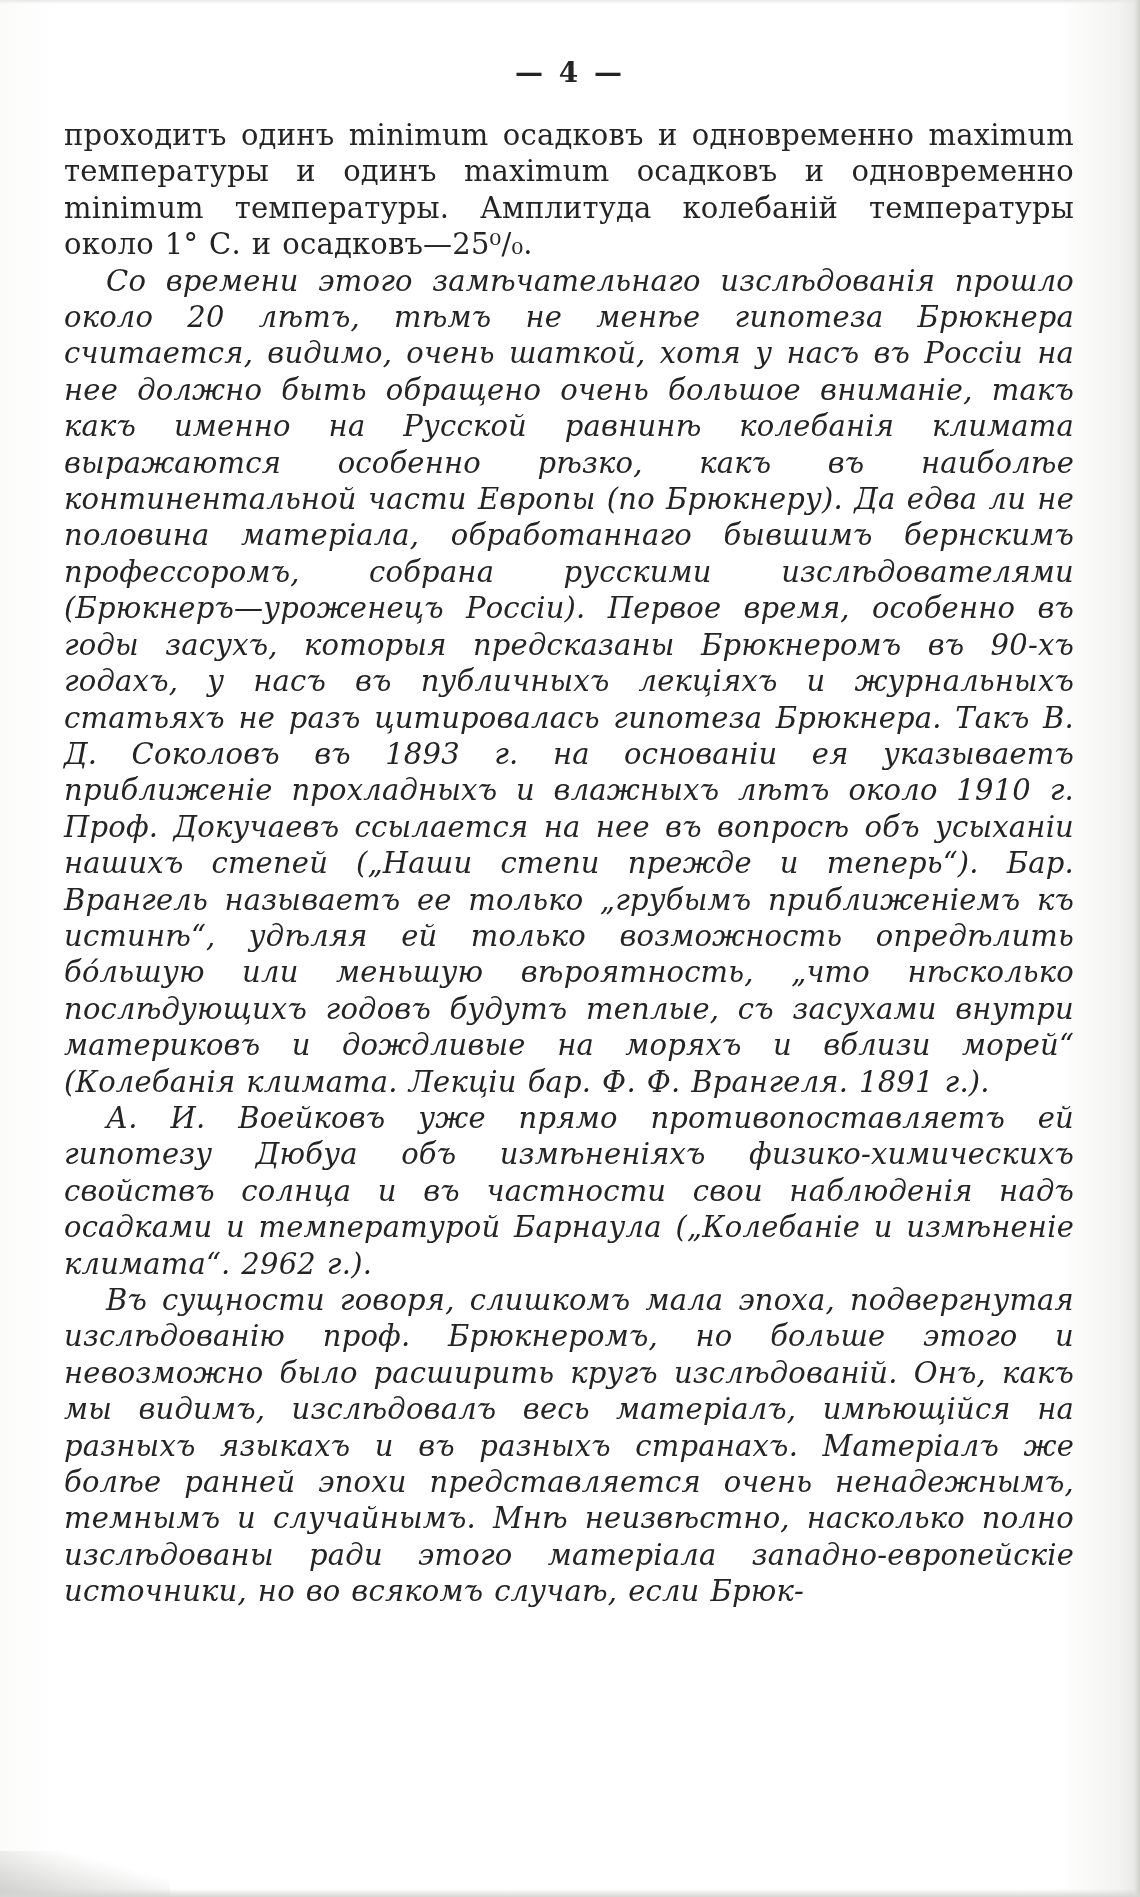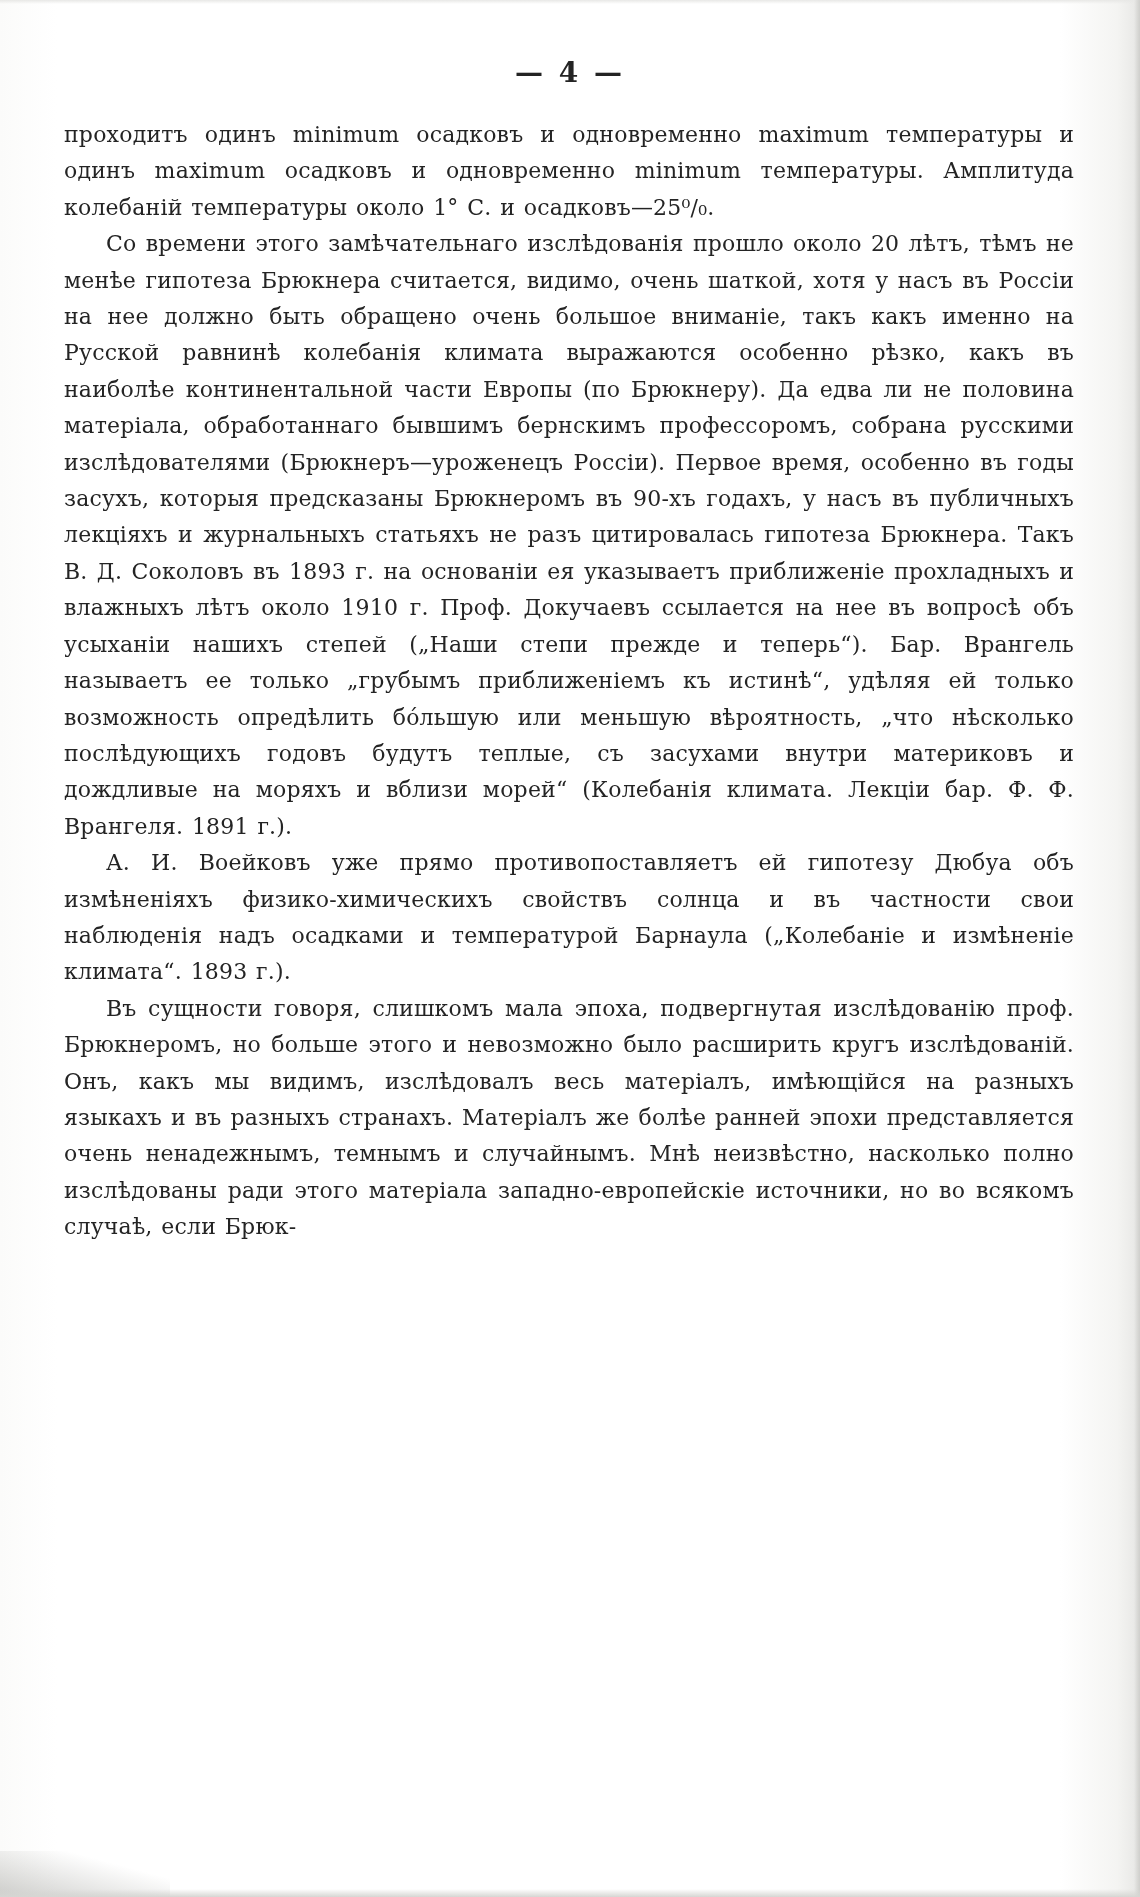--- a/index.html
+++ b/index.html
@@ -24,33 +24,34 @@
     text-align: center;
     padding-top: 56px;
     font-size: 28px;
     font-weight: 600;
     letter-spacing: 3px;
     color: var(--ink, #2b2b2b);
     -webkit-user-select: none;
   }
   .text-block {
     margin: 28px 66px 0 64px;
-    font-size: 22px;
+    font-size: 29px;
     line-height: 36.4px;
     text-align: justify;
     color: var(--ink, #242424);
     word-spacing: 1.5px;
     letter-spacing: 0.2px;
   }
   .text-block p {
     margin: 0;
     padding: 0;
   }
   .text-block p.indent {
     text-indent: 42px;
+    font-style: italic;
   }
   
   .artifact-right-edge {
     position: absolute;
     right: 0;
     top: 0;
     width: 6px;
     height: 100%;
     background: linear-gradient(to left, #cfcfcc, rgba(255,255,255,0));
     pointer-events: none;
@@ -87,21 +88,21 @@
 </head>
 <body>
 
 <div class="page">
 
   <div class="page-number">— 4 —</div>
 
   <div class="text-block">
     <p>проходитъ одинъ minimum осадковъ и одновременно maximum температуры и одинъ maximum осадковъ и одновременно minimum температуры. Амплитуда колебаній температуры около 1° С. и осадковъ—25⁰/₀.</p>
     <p class="indent">Со времени этого замѣчательнаго изслѣдованія прошло около 20 лѣтъ, тѣмъ не менѣе гипотеза Брюкнера считается, видимо, очень шаткой, хотя у насъ въ Россіи на нее должно быть обращено очень большое вниманіе, такъ какъ именно на Русской равнинѣ колебанія климата выражаются особенно рѣзко, какъ въ наиболѣе континентальной части Европы (по Брюкнеру). Да едва ли не половина матеріала, обработаннаго бывшимъ бернскимъ профессоромъ, собрана русскими изслѣдователями (Брюкнеръ—уроженецъ Россіи). Первое время, особенно въ годы засухъ, которыя предсказаны Брюкнеромъ въ 90-хъ годахъ, у насъ въ публичныхъ лекціяхъ и журнальныхъ статьяхъ не разъ цитировалась гипотеза Брюкнера. Такъ В. Д. Соколовъ въ 1893 г. на основаніи ея указываетъ приближеніе прохладныхъ и влажныхъ лѣтъ около 1910 г. Проф. Докучаевъ ссылается на нее въ вопросѣ объ усыханіи нашихъ степей („Наши степи прежде и теперь“). Бар. Врангель называетъ ее только „грубымъ приближеніемъ къ истинѣ“, удѣляя ей только возможность опредѣлить бо́льшую или меньшую вѣроятность, „что нѣсколько послѣдующихъ годовъ будутъ теплые, съ засухами внутри материковъ и дождливые на моряхъ и вблизи морей“ (Колебанія климата. Лекціи бар. Ф. Ф. Врангеля. 1891 г.).</p>
-    <p class="indent">А. И. Воейковъ уже прямо противопоставляетъ ей гипотезу Дюбуа объ измѣненіяхъ физико-химическихъ свойствъ солнца и въ частности свои наблюденія надъ осадками и температурой Барнаула („Колебаніе и измѣненіе климата“. 1893 г.).</p>
+    <p class="indent">А. И. Воейковъ уже прямо противопоставляетъ ей гипотезу Дюбуа объ измѣненіяхъ физико-химическихъ свойствъ солнца и въ частности свои наблюденія надъ осадками и температурой Барнаула („Колебаніе и измѣненіе климата“. 2962 г.).</p>
     <p class="indent">Въ сущности говоря, слишкомъ мала эпоха, подвергнутая изслѣдованію проф. Брюкнеромъ, но больше этого и невозможно было расширить кругъ изслѣдованій. Онъ, какъ мы видимъ, изслѣдовалъ весь матеріалъ, имѣющійся на разныхъ языкахъ и въ разныхъ странахъ. Матеріалъ же болѣе ранней эпохи представляется очень ненадежнымъ, темнымъ и случайнымъ. Мнѣ неизвѣстно, насколько полно изслѣдованы ради этого матеріала западно-европейскіе источники, но во всякомъ случаѣ, если Брюк-</p>
   </div>
 
   <div class="artifact-top-edge"></div>
   <div class="artifact-right-edge"></div>
   <div class="artifact-bottom-left"></div>
   <div class="artifact-bottom-edge"></div>
 
 </div>
 

